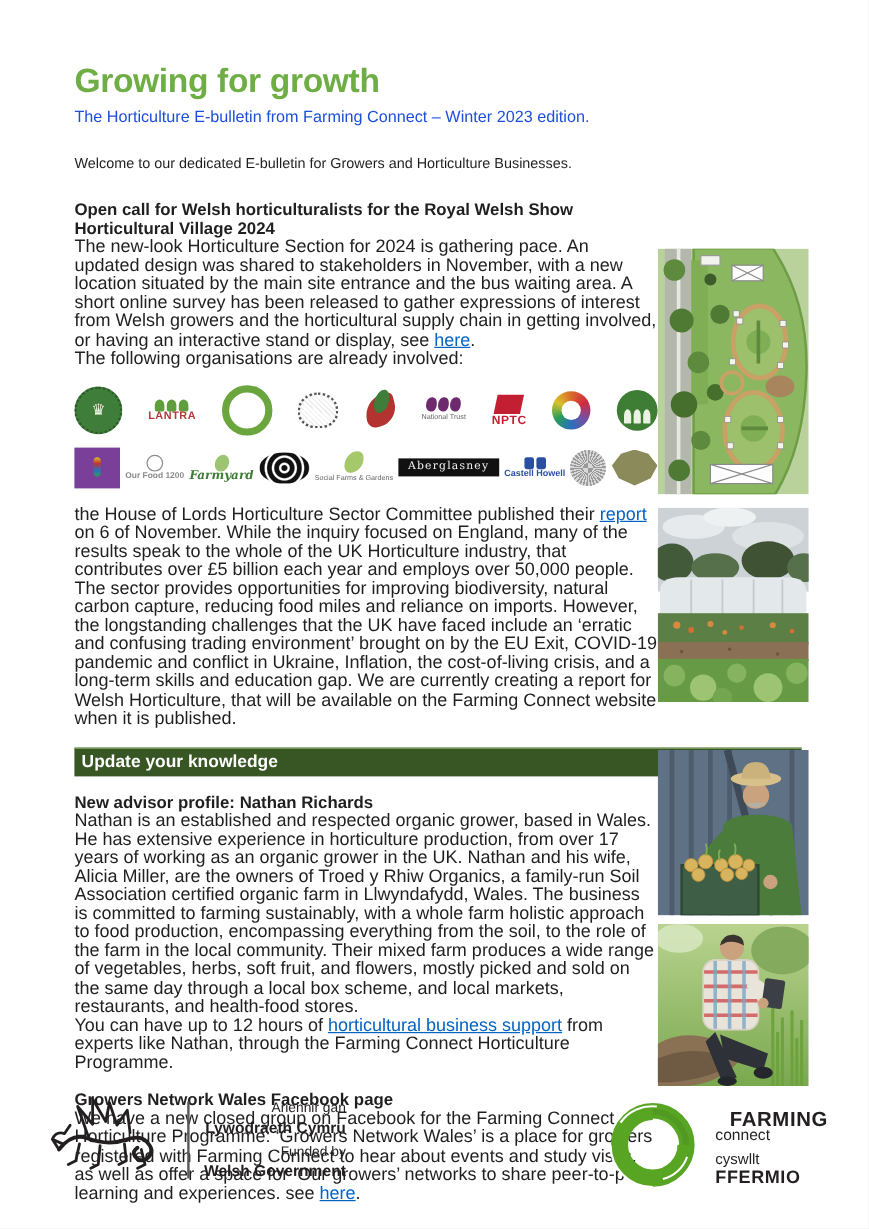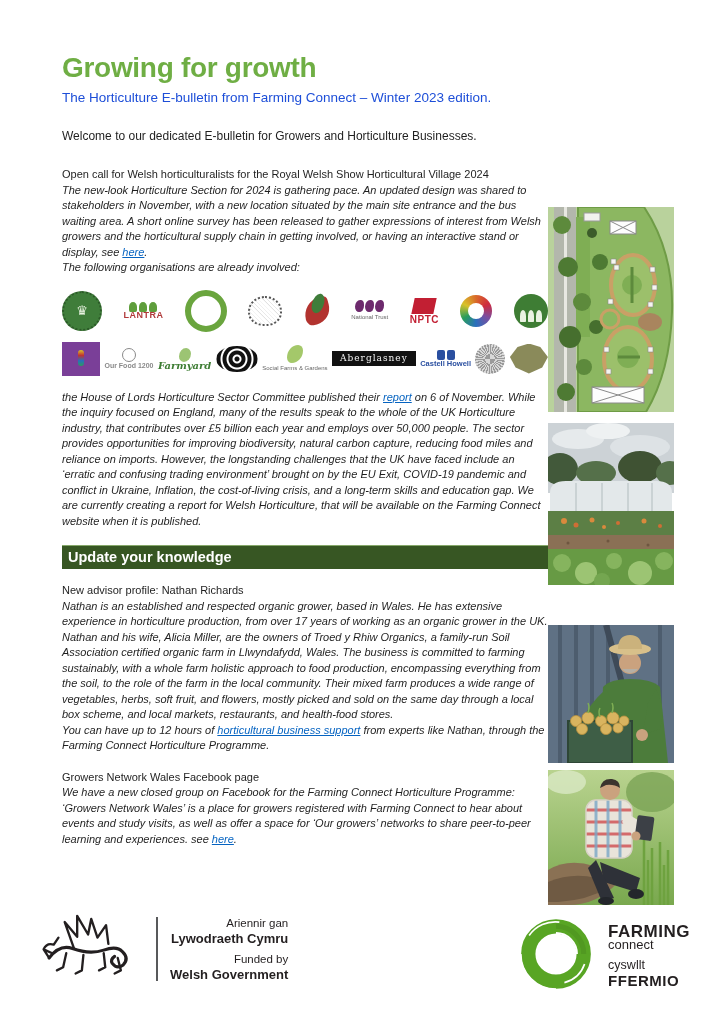--- a/index.html
+++ b/index.html
@@ -8,22 +8,22 @@
   .content{position:absolute;left:62px;top:52px;width:606px;}
 
   .title{font-size:28px;font-weight:bold;color:#6fae44;margin:0 0 6px 0;letter-spacing:-0.3px;}
   .subtitle{font-size:13.5px;font-weight:normal;color:#1d4ed8;margin:0 0 24px 0;}
   .welcome{font-size:12px;margin:0 0 24px 0;}
 
   .banner{background:#375623;color:#ffffff;font-size:14.5px;font-weight:bold;
           padding:3px 0 4px 6px;border-top:1px solid #86a86a;margin:0 0 14px 0;}
 
   .article{width:486px;margin-bottom:14px;}
-  .article h3{font-size:11px;font-weight:normal;margin:0;line-height:15.5px;}
-  .article p{font-size:11px;line-height:15.5px;margin:0;font-style:italic;}
+  .article h3{font-size:14px;font-weight:bold;margin:0;line-height:15.5px;}
+  .article p{font-size:15px;line-height:15.5px;margin:0;}
   .article a{color:#0563c1;text-decoration:underline;cursor:pointer;}
 
   
   .logos{width:486px;margin:10px 0 14px 0;}
   .logo-row{display:flex;justify-content:space-between;align-items:center;margin-bottom:10px;}
   .logo{display:flex;flex-direction:column;align-items:center;justify-content:center;
         font-size:6px;color:#666;text-align:center;line-height:7px;}
   .lbl{margin-top:2px;}
 
   .crest-green{width:36px;height:36px;border-radius:50%;background:#3f7d3a;border:2px dotted #2c5a28;
@@ -371,20 +371,20 @@
         <svg width="84" height="84" viewBox="0 0 100 100">
           <circle cx="50" cy="50" r="33" fill="none" stroke="#58a524" stroke-width="17"></circle>
           <path d="M50,25 A25,25 0 0 1 75,50" fill="none" stroke="#fff" stroke-width="2.2"></path>
           <path d="M50,92 A42,42 0 0 1 8,50" fill="none" stroke="#fff" stroke-width="2.2"></path>
           <path d="M18,28 A38,38 0 0 1 54,12" fill="none" stroke="#fff" stroke-width="2"></path>
           <path d="M84,62 A34,34 0 0 1 60,84" fill="none" stroke="#fff" stroke-width="2"></path>
           <path d="M50,17 A33,33 0 0 1 83,50" fill="none" stroke="#4c911f" stroke-width="6" opacity="0.6"></path>
         </svg>
       </span>
       <span class="fc-text">
-        <span class="fc-farming" style="display:block;">FARMING</span>
+        <span class="fc-farming" style="display:block;margin-left:12px;">FARMING</span>
         <span class="fc-connect" style="display:block;">connect</span>
         <span class="fc-cyswllt" style="display:block;">cyswllt</span>
         <span class="fc-ffermio" style="display:block;">FFERMIO</span>
       </span>
     </div>
   </div>
 </div>
 
 </body></html>

